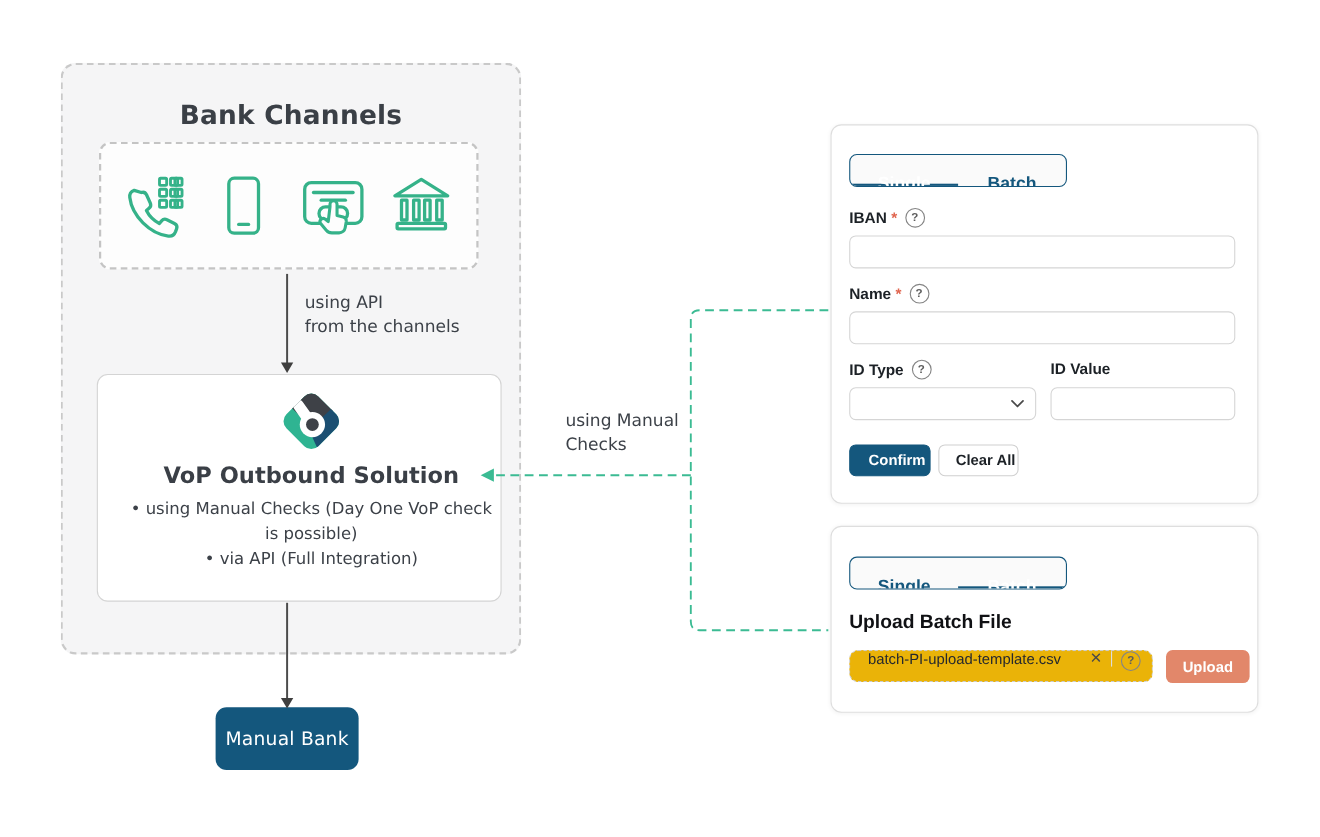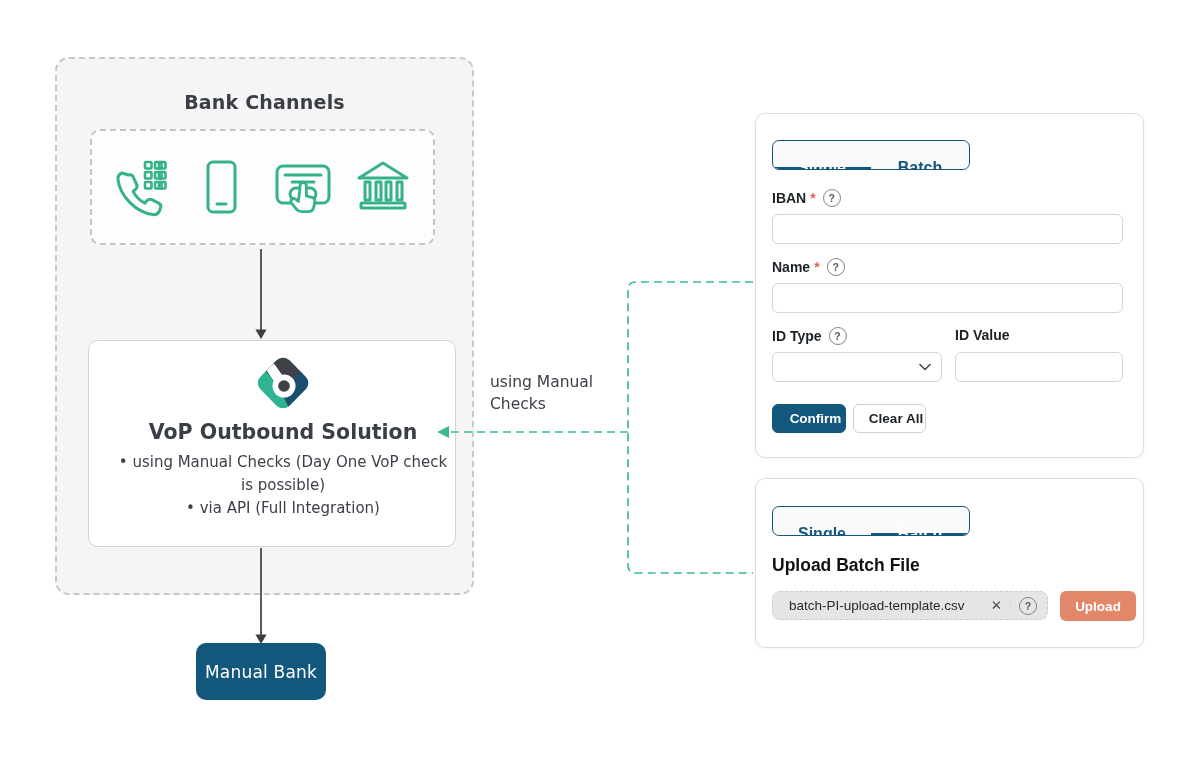--- a/index.html
+++ b/index.html
@@ -4,38 +4,38 @@
 <style>
   html,body{margin:0;padding:0;background:#fff;}
   .stage{position:relative;width:1200px;height:761px;background:#fff;overflow:hidden;
          font-family:"DejaVu Sans",sans-serif;}
   
   #overlay{position:absolute;left:0;top:0;width:1200px;height:761px;pointer-events:none;z-index:6;}
   
   .outer-box{position:absolute;left:55px;top:57px;width:415px;height:534px;
              background:#f5f5f6;border:2px dashed #c9c9c9;border-radius:14px;z-index:1;}
   .bc-title{position:absolute;left:0;top:32px;width:100%;text-align:center;
-            font-size:19px;font-weight:600;color:#3a3f46;letter-spacing:.2px;}
+            font-size:24px;font-weight:600;color:#3a3f46;letter-spacing:.2px;}
   .channels-box{position:absolute;left:33px;top:70px;width:341px;height:112px;background:#fdfdfd;
                 border:2px dashed #c4c4c4;border-radius:10px;display:flex;align-items:center;
                 justify-content:space-evenly;}
   .chan-ico{width:60px;height:60px;}
   .api-label{position:absolute;left:277px;top:264px;font-size:15.5px;line-height:22px;
              color:#3c4148;z-index:2;}
   .vop-box{position:absolute;left:88px;top:340px;width:344px;height:205px;background:#fff;
            border:1.5px solid #d4d4d4;border-radius:10px;text-align:center;z-index:2;padding-left:22px;}
   .vop-logo{margin-top:13px;}
   .vop-title{font-size:20.5px;font-weight:700;color:#3a3f46;margin-top:4px;}
   .bullets{width:332px;margin:7px auto 0;font-size:15px;line-height:23px;color:#3c4148;
            text-align:center;}
   .bullet-line::before{content:"•  ";}
   .other-bank{position:absolute;left:196px;top:643px;width:130px;height:57px;background:#14577d;
               border-radius:10px;display:flex;align-items:center;justify-content:center;
               color:#fff;font-size:17px;font-weight:500;letter-spacing:.2px;z-index:2;}
-  .manual-label{position:absolute;left:490px;top:371px;font-size:15.5px;line-height:22px;
+  .manual-label{position:absolute;left:514px;top:371px;font-size:15.5px;line-height:22px;
                 color:#3c4148;z-index:2;}
   
   .panel{position:absolute;width:387px;background:#fff;border:1px solid #dedede;border-radius:10px;
          box-shadow:0 1px 4px rgba(0,0,0,.05);font-family:"Liberation Sans",sans-serif;z-index:2;}
   #panel1{left:755px;top:113px;height:343px;}
   #panel2{left:755px;top:478px;height:168px;}
   .tabgroup{position:absolute;left:16px;width:196px;height:28px;display:flex;
             border:1px solid #14577d;border-radius:7px;overflow:hidden;background:#fafafa;}
   #panel1 .tabgroup{top:26px;} #panel2 .tabgroup{top:27px;}
   .tab{flex:1;display:flex;align-items:center;justify-content:center;font-size:16px;
@@ -52,22 +52,22 @@
        font-family:"Liberation Sans",sans-serif;}
   .selwrap{position:absolute;height:30px;border:1px solid #d5d5d5;border-radius:6px;background:#fff;
            box-sizing:border-box;display:flex;align-items:center;justify-content:flex-end;
            padding-right:10px;cursor:pointer;}
   .btn{position:absolute;height:29px;border-radius:6px;display:flex;align-items:center;
        justify-content:center;font-size:13.5px;font-weight:700;cursor:pointer;box-sizing:border-box;padding-left:13px;}
   .btn-navy{background:#14577d;color:#fff;border:1px solid #14577d;}
   .btn-ghost{background:#fff;color:#1c2126;border:1px solid #d0d0d0;}
   .p2-heading{position:absolute;left:16px;top:76px;font-size:17.5px;font-weight:700;color:#101114;}
   .file-field{position:absolute;left:16px;top:112px;width:276px;height:29px;box-sizing:border-box;
-              border:1.5px dashed #cdcdcd;border-radius:8px;display:flex;align-items:center;
-              padding:0 10px 0 16px;cursor:pointer;background:#e5e5e5;}
+              border:1.5px dashed #cdcdcd;border-radius:8px;display:flex;align-items:flex-start;
+              padding:0 10px 0 16px;cursor:pointer;background:#eab308;}
   .file-name{font-size:13.5px;color:#26292e;white-space:nowrap;}
   .file-spacer{flex:1;}
   .xicon{font-size:13.5px;color:#4a4a4a;cursor:pointer;line-height:1;}
   .vdiv{width:1px;height:14px;background:#dcdcdc;margin:0 8px;}
   .upload-btn{position:absolute;left:304px;top:112px;width:76px;height:30px;background:#e2876a;
               color:#fff;border-radius:6px;display:flex;align-items:center;justify-content:center;
               font-size:13.5px;font-weight:700;cursor:pointer;}
 </style>
 </head>
 <body>
@@ -127,20 +127,24 @@
         <path d="M6 21 30 6l24 15z"></path>
         <rect x="12" y="25" width="5" height="18"></rect>
         <rect x="23" y="25" width="5" height="18"></rect>
         <rect x="33" y="25" width="5" height="18"></rect>
         <rect x="44" y="25" width="5" height="18"></rect>
         <rect x="8" y="46" width="44" height="5" rx="1"></rect>
       </svg>
     </div>
   </div>
 
+  <div class="api-label">
+    <div>using API</div>
+    <div>from the channels</div>
+  </div>
 
   <div class="vop-box">
     <svg class="vop-logo" width="58" height="58" viewBox="0 0 58 58">
       <defs>
         <clipPath id="lc">
           <rect x="8.5" y="8.5" width="41" height="41" rx="9" transform="rotate(45 29 29)"></rect>
         </clipPath>
       </defs>
       <g clip-path="url(#lc)">
         <rect width="58" height="58" fill="#2fb492"></rect>

